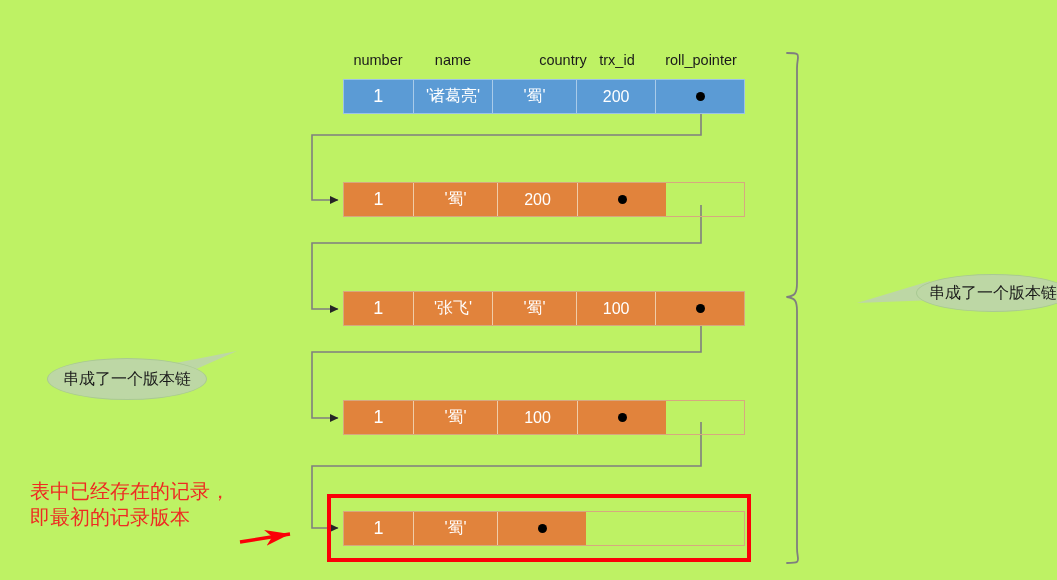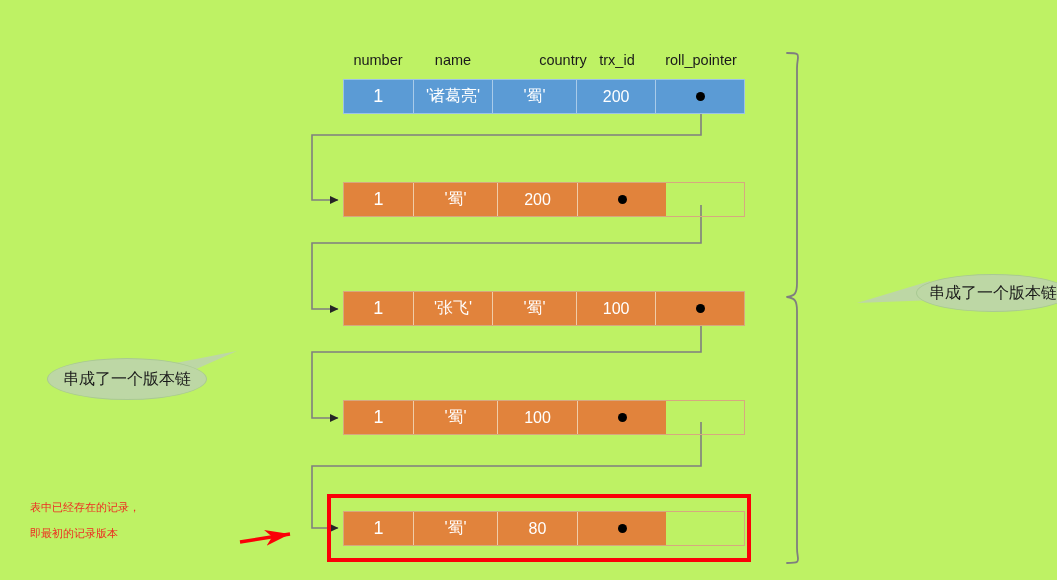--- a/index.html
+++ b/index.html
@@ -109,23 +109,23 @@
     justify-content: center;
     font-size: 16px;
     color: #1a1a1a;
     white-space: nowrap;
   }
 
   
   #red-note {
     position: absolute;
     left: 30px;
-    top: 494px;
+    top: 478px;
     width: 210px;
-    font-size: 11px;
+    font-size: 20px;
     line-height: 26px;
     color: #ee2b22;
     white-space: pre-line;
   }
 </style>
 </head>
 <body>
 
 <div id="stage">
 
@@ -216,21 +216,20 @@
     <div class="cell c-country">'蜀'</div>
     <div class="cell c-trx">100</div>
     <div class="cell c-roll">
       <span class="dot"></span>
     </div>
   </div>
 
   <div class="record-row" style="top:511px;">
     <div class="cell c-number">1</div>
     <div class="cell c-country">'蜀'</div>
-    <div class="cell c-trx">80</div>
     <div class="cell c-roll">
       <span class="dot"></span>
     </div>
   </div>
 
   <div class="callout">
     <div class="bubble" style="left:25px; top:358px; width:158px; height:40px;">串成了一个版本链</div>
   </div>
 
   <div class="callout">

